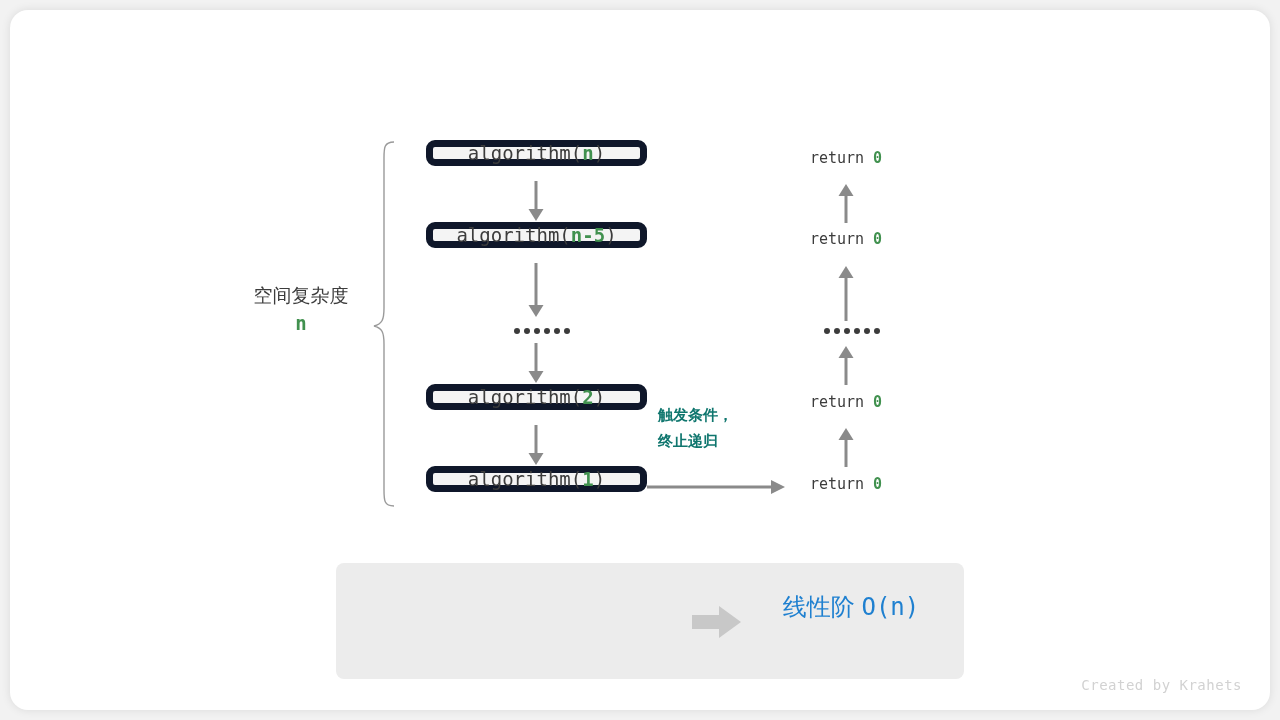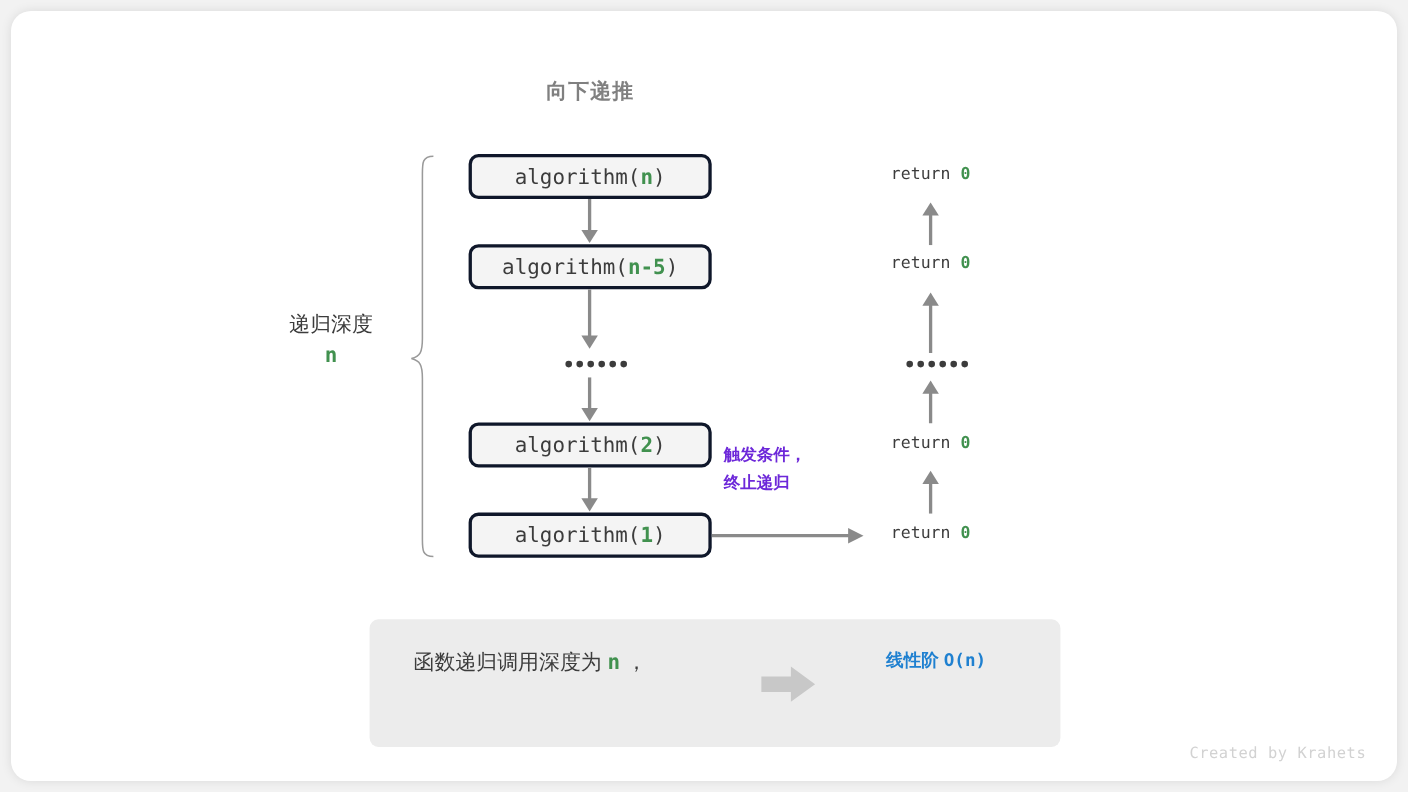--- a/index.html
+++ b/index.html
@@ -44,24 +44,24 @@
     font-size: 19px;
     font-weight: bold;
     color: #808080;
     letter-spacing: 1px;
     white-space: nowrap;
   }
 
   
   .call-box {
     width: 221px;
-    height: 41px;
+    height: 26px;
     box-sizing: border-box;
     background: #f4f4f4;
-    border: 3px solid #0f172a;
+    border: 7px solid #0f172a;
     border-radius: 9px;
     display: flex;
     align-items: center;
     justify-content: center;
     font-family: "DejaVu Sans Mono", "Liberation Mono", monospace;
     font-size: 19px;
     color: #3c3c3c;
     white-space: nowrap;
   }
 
@@ -101,24 +101,23 @@
     font-family: "DejaVu Sans Mono", "Liberation Mono", monospace;
     font-size: 19px;
     color: #41914f;
     font-weight: bold;
   }
 
   
   .trigger-note {
     font-size: 15px;
     font-weight: bold;
-    color: #6d28d9;
+    color: #0f766e;
     line-height: 1.7;
     white-space: nowrap;
-    font-family: Liberation Serif, serif;
   }
 
   
   #summary-panel {
     position: absolute;
     left: 326px;
     top: 553px;
     width: 628px;
     height: 116px;
     background: #ececec;
@@ -141,22 +140,22 @@
     text-align: center;
     line-height: 1.85;
     white-space: nowrap;
   }
   .summary-title {
     font-size: 20px;
     font-weight: bold;
     color: #3c3c3c;
   }
   .summary-value {
-    font-size: 16px;
-    font-weight: bold;
+    font-size: 24px;
+    font-weight: normal;
     color: #1f80d0;
   }
   .summary-value .mono { font-family: "DejaVu Sans Mono", "Liberation Mono", monospace; }
 
   
   #footer {
     position: absolute;
     right: 28px;
     bottom: 17px;
     font-family: "DejaVu Sans Mono", "Liberation Mono", monospace;
@@ -166,26 +165,23 @@
   }
 
   svg { display: block; }
 </style>
 </head>
 <body>
 
 <div id="canvas">
   <div id="card">
 
-    <div class="abs col-header" style="left:416px; top:60px; width:221px; text-align:center;">
-      <span>向下递推</span>
-    </div>
 
     <div class="abs depth-text" style="left:226px; top:272px; width:130px;">
-      <div>递归深度</div>
+      <div>空间复杂度</div>
       <div class="depth-n">n</div>
     </div>
 
     <div class="abs" style="left:356px; top:120px;">
       <svg width="36" height="380" viewBox="0 0 36 380" aria-hidden="true">
         <path d="M 28 12
                  C 18 12, 18 18, 18 28
                  L 18 178
                  C 18 190, 16 194, 8 196
                  C 16 198, 18 202, 18 214
@@ -320,23 +316,20 @@
     </div>
 
     <div class="abs ret-label" style="left:756px; top:465px;">
       <span>return</span>
       <span class="green">0</span>
     </div>
 
     <div id="summary-panel">
 
       <div class="summary-left">
-        <div>
-          <span>函数递归调用深度为 </span><span class="mono green">n</span><span> ，</span>
-        </div>
       </div>
 
       <div class="abs" style="left:356px; top:42px;">
         <svg width="50" height="34" viewBox="0 0 50 34" aria-hidden="true">
           <path d="M 0 10 L 27 10 L 27 1 L 49 17 L 27 33 L 27 24 L 0 24 Z" fill="#c8c8c8"></path>
         </svg>
       </div>
 
       <div class="summary-right">
         <div class="summary-value">

